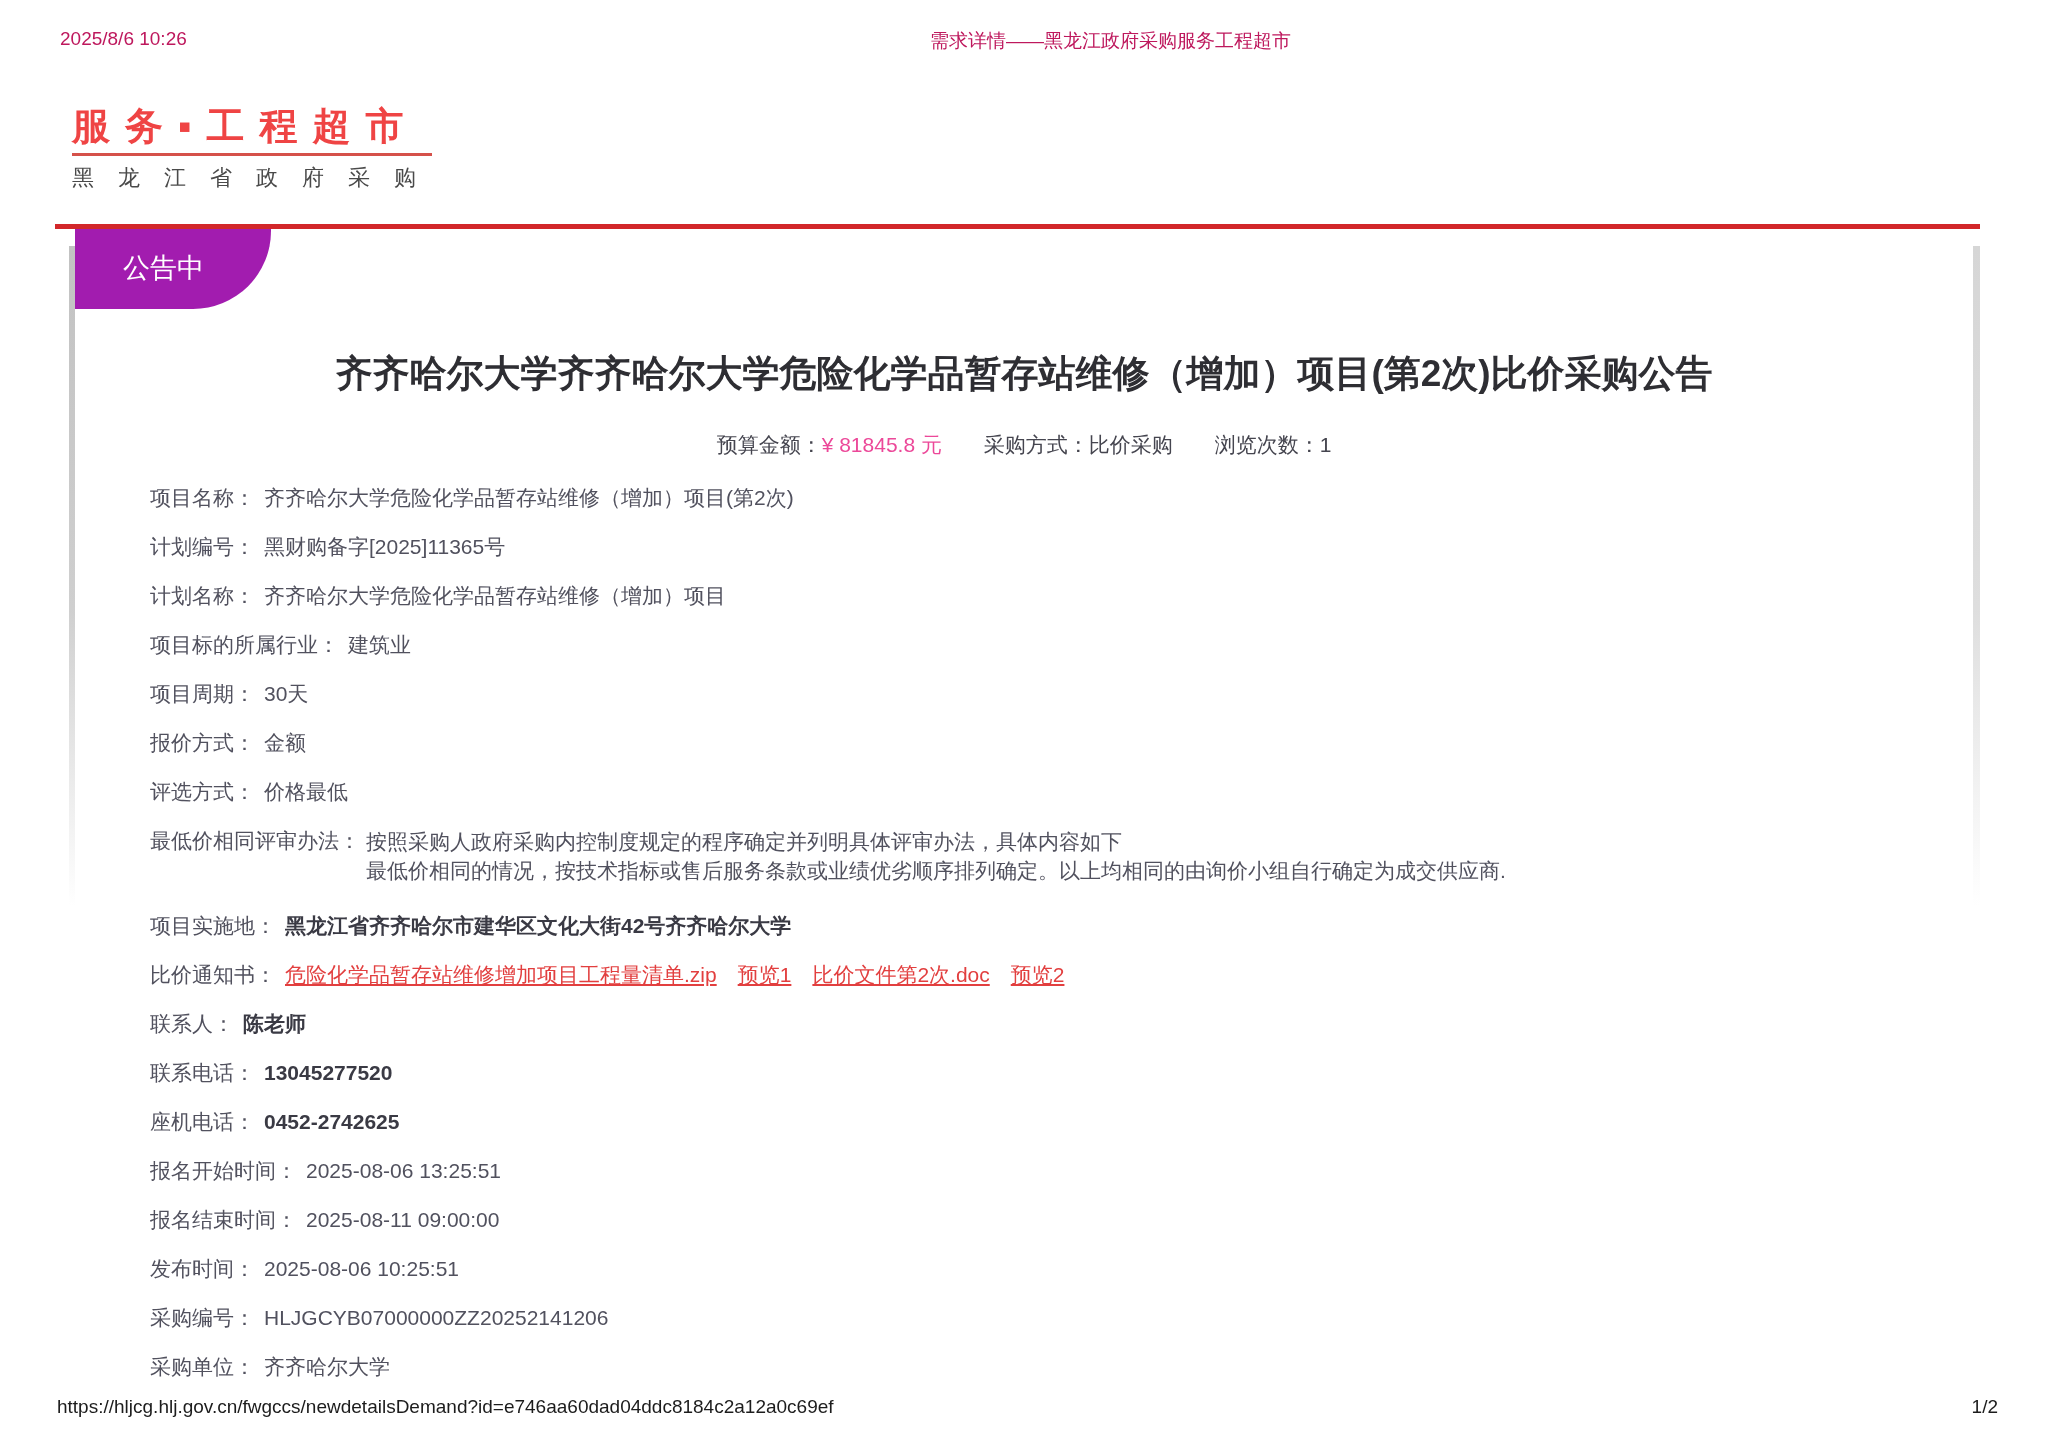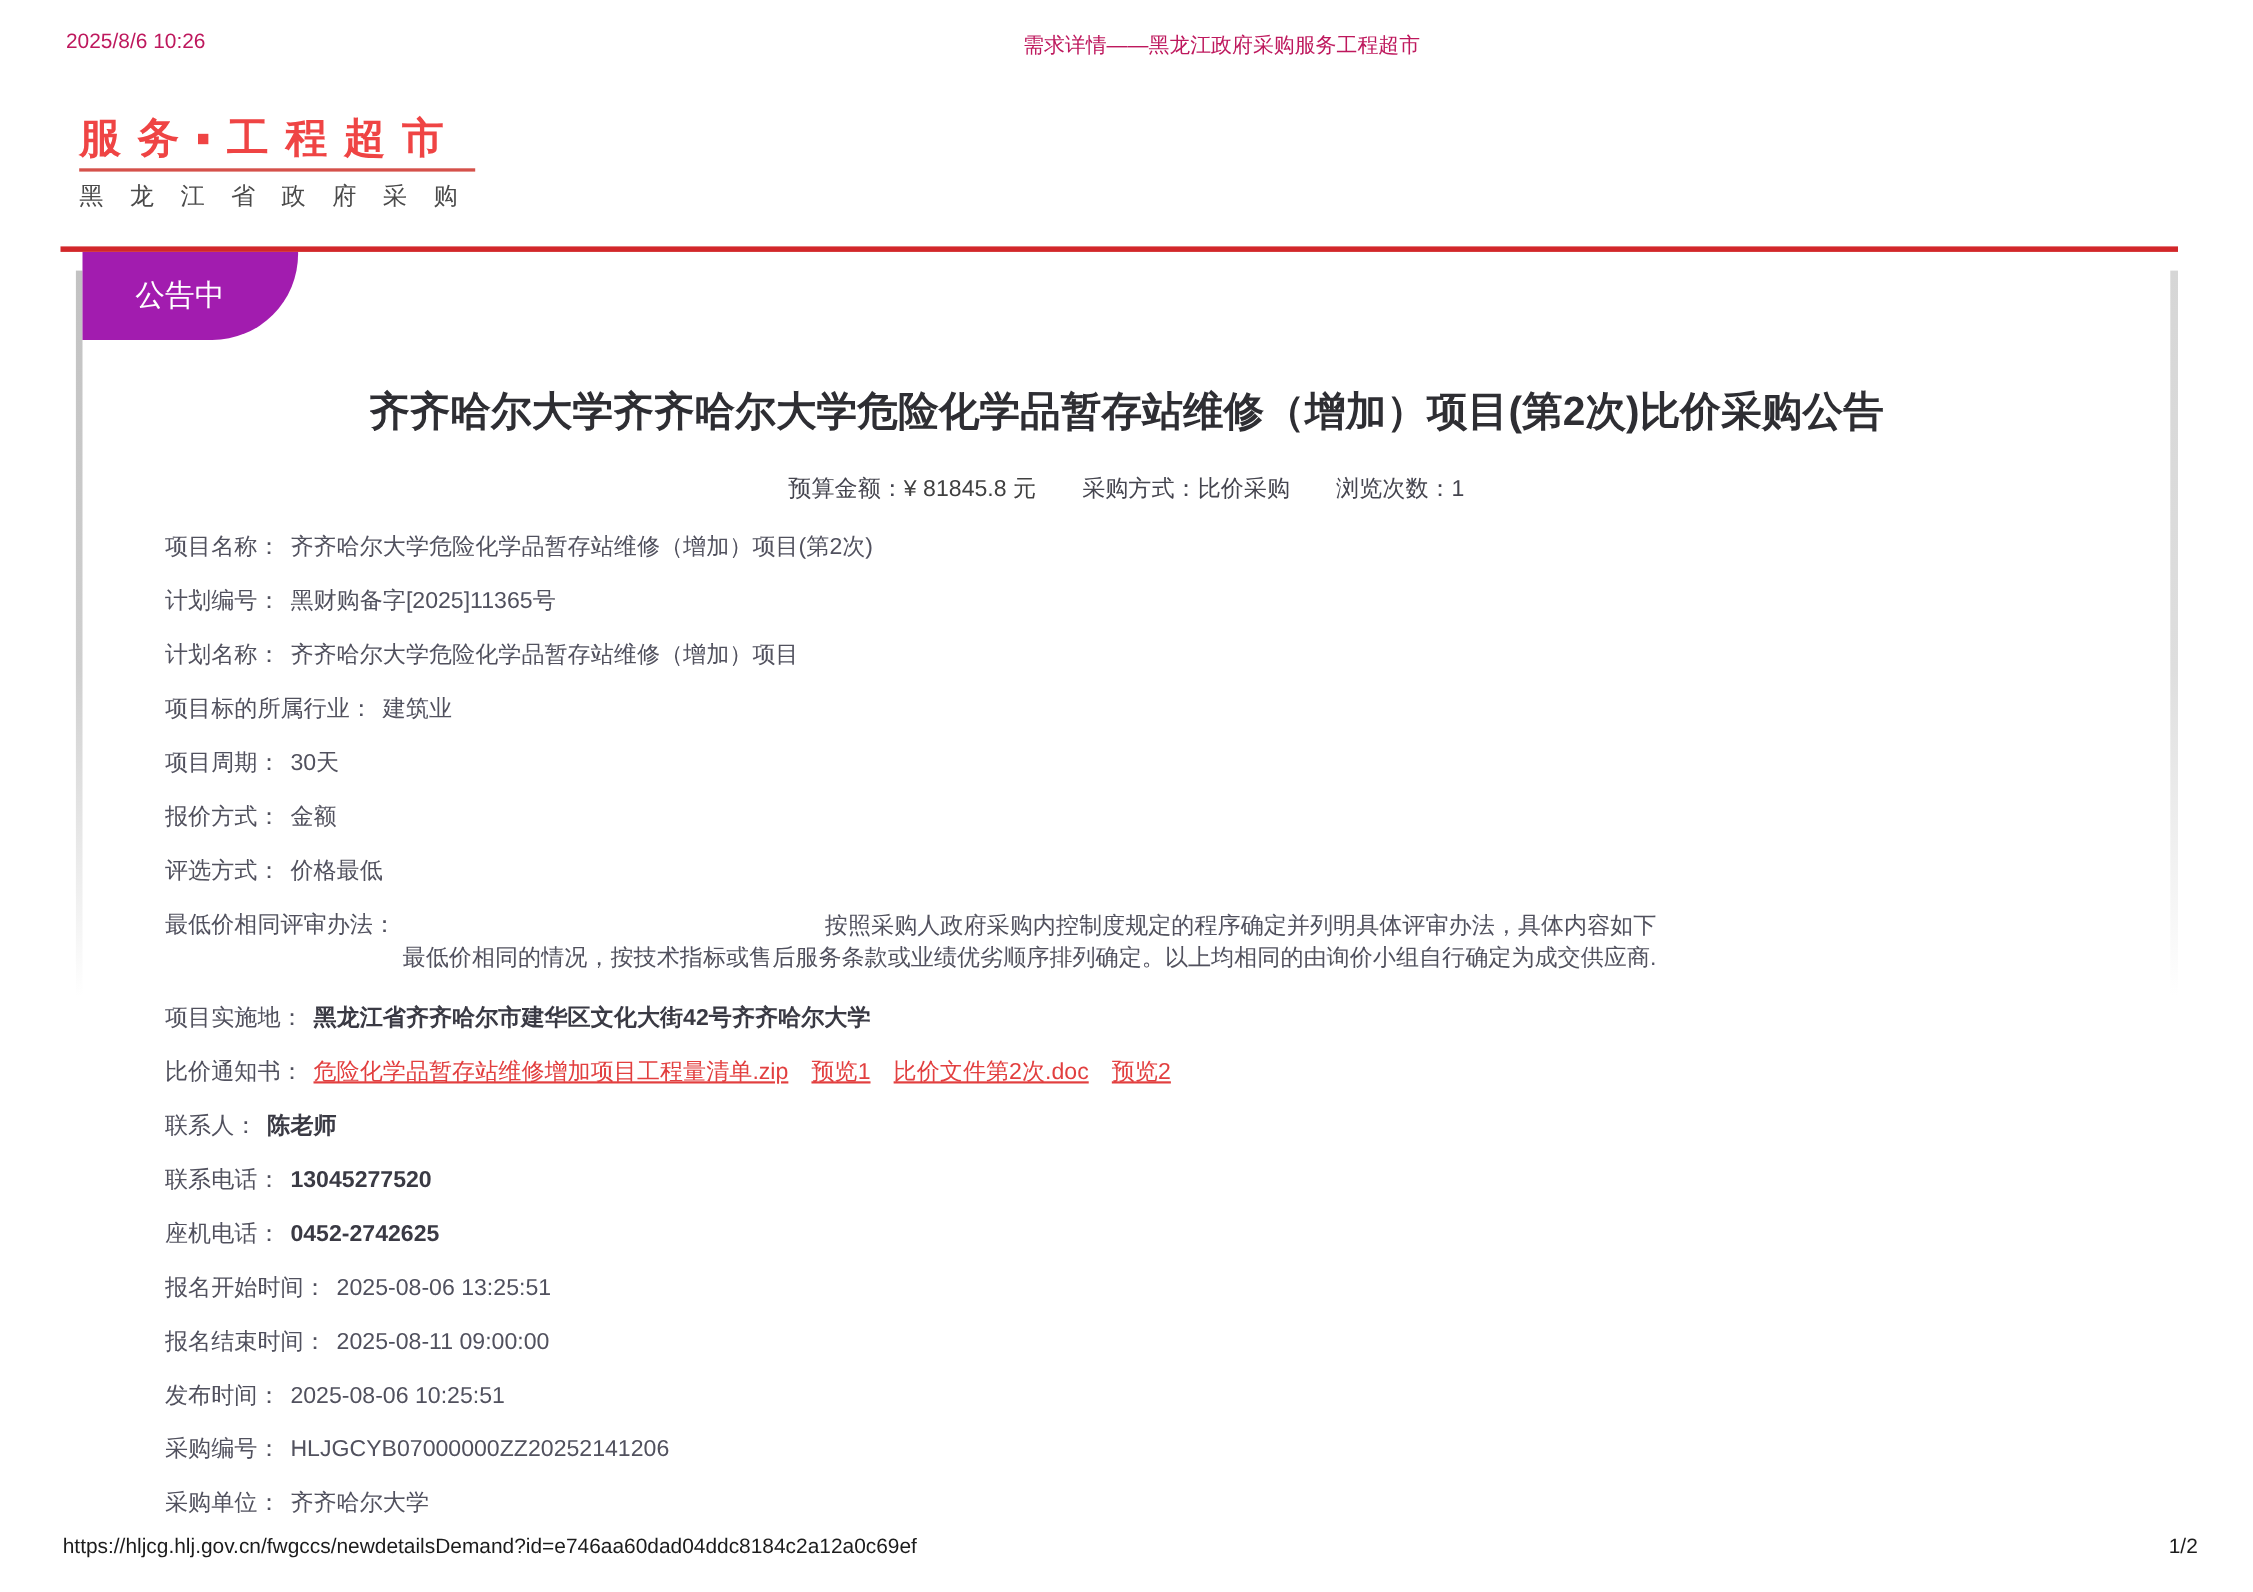--- a/index.html
+++ b/index.html
@@ -33,23 +33,23 @@
   
   .badge{position:absolute;left:75px;top:229px;width:196px;height:80px;
     background:#a21caf;border-radius:0 0 78px 0;color:#ffffff;font-size:27px;
     line-height:78px;padding-left:48px;box-sizing:border-box;}
   
   .notice-title{position:absolute;left:0;right:0;top:352px;margin:0;
     text-align:center;font-size:37px;font-weight:700;color:#2e2e33;line-height:44px;}
   .meta{position:absolute;left:0;right:0;top:431px;text-align:center;
     font-size:21px;color:#45454f;line-height:27px;}
   .meta-group{margin:0 18px;white-space:nowrap;}
-  .meta-budget-value{color:#404040;}
+  .meta-budget-value{color:#ec4899;}
   .meta-value{color:#45454f;}
-  .fields{position:absolute;left:150px;top:487px;right:90px;font-size:21px;text-align:right;}
+  .fields{position:absolute;left:150px;top:487px;right:90px;font-size:21px;}
   .field-row{display:flex;align-items:flex-start;margin-bottom:27px;line-height:22px;}
   .f-label{white-space:nowrap;color:#51515e;}
   .f-value{margin-left:9px;color:#51515e;}
   .f-value.bold{font-weight:700;color:#3a3a44;}
   .f-multiline{margin-left:6px;}
   .f-multiline div{line-height:35px;margin-top:-6px;}
   .f-links{margin-left:9px;}
   .doc-link{color:#e23f3f;text-decoration:underline;margin-right:21px;}
 </style>
 </head>

